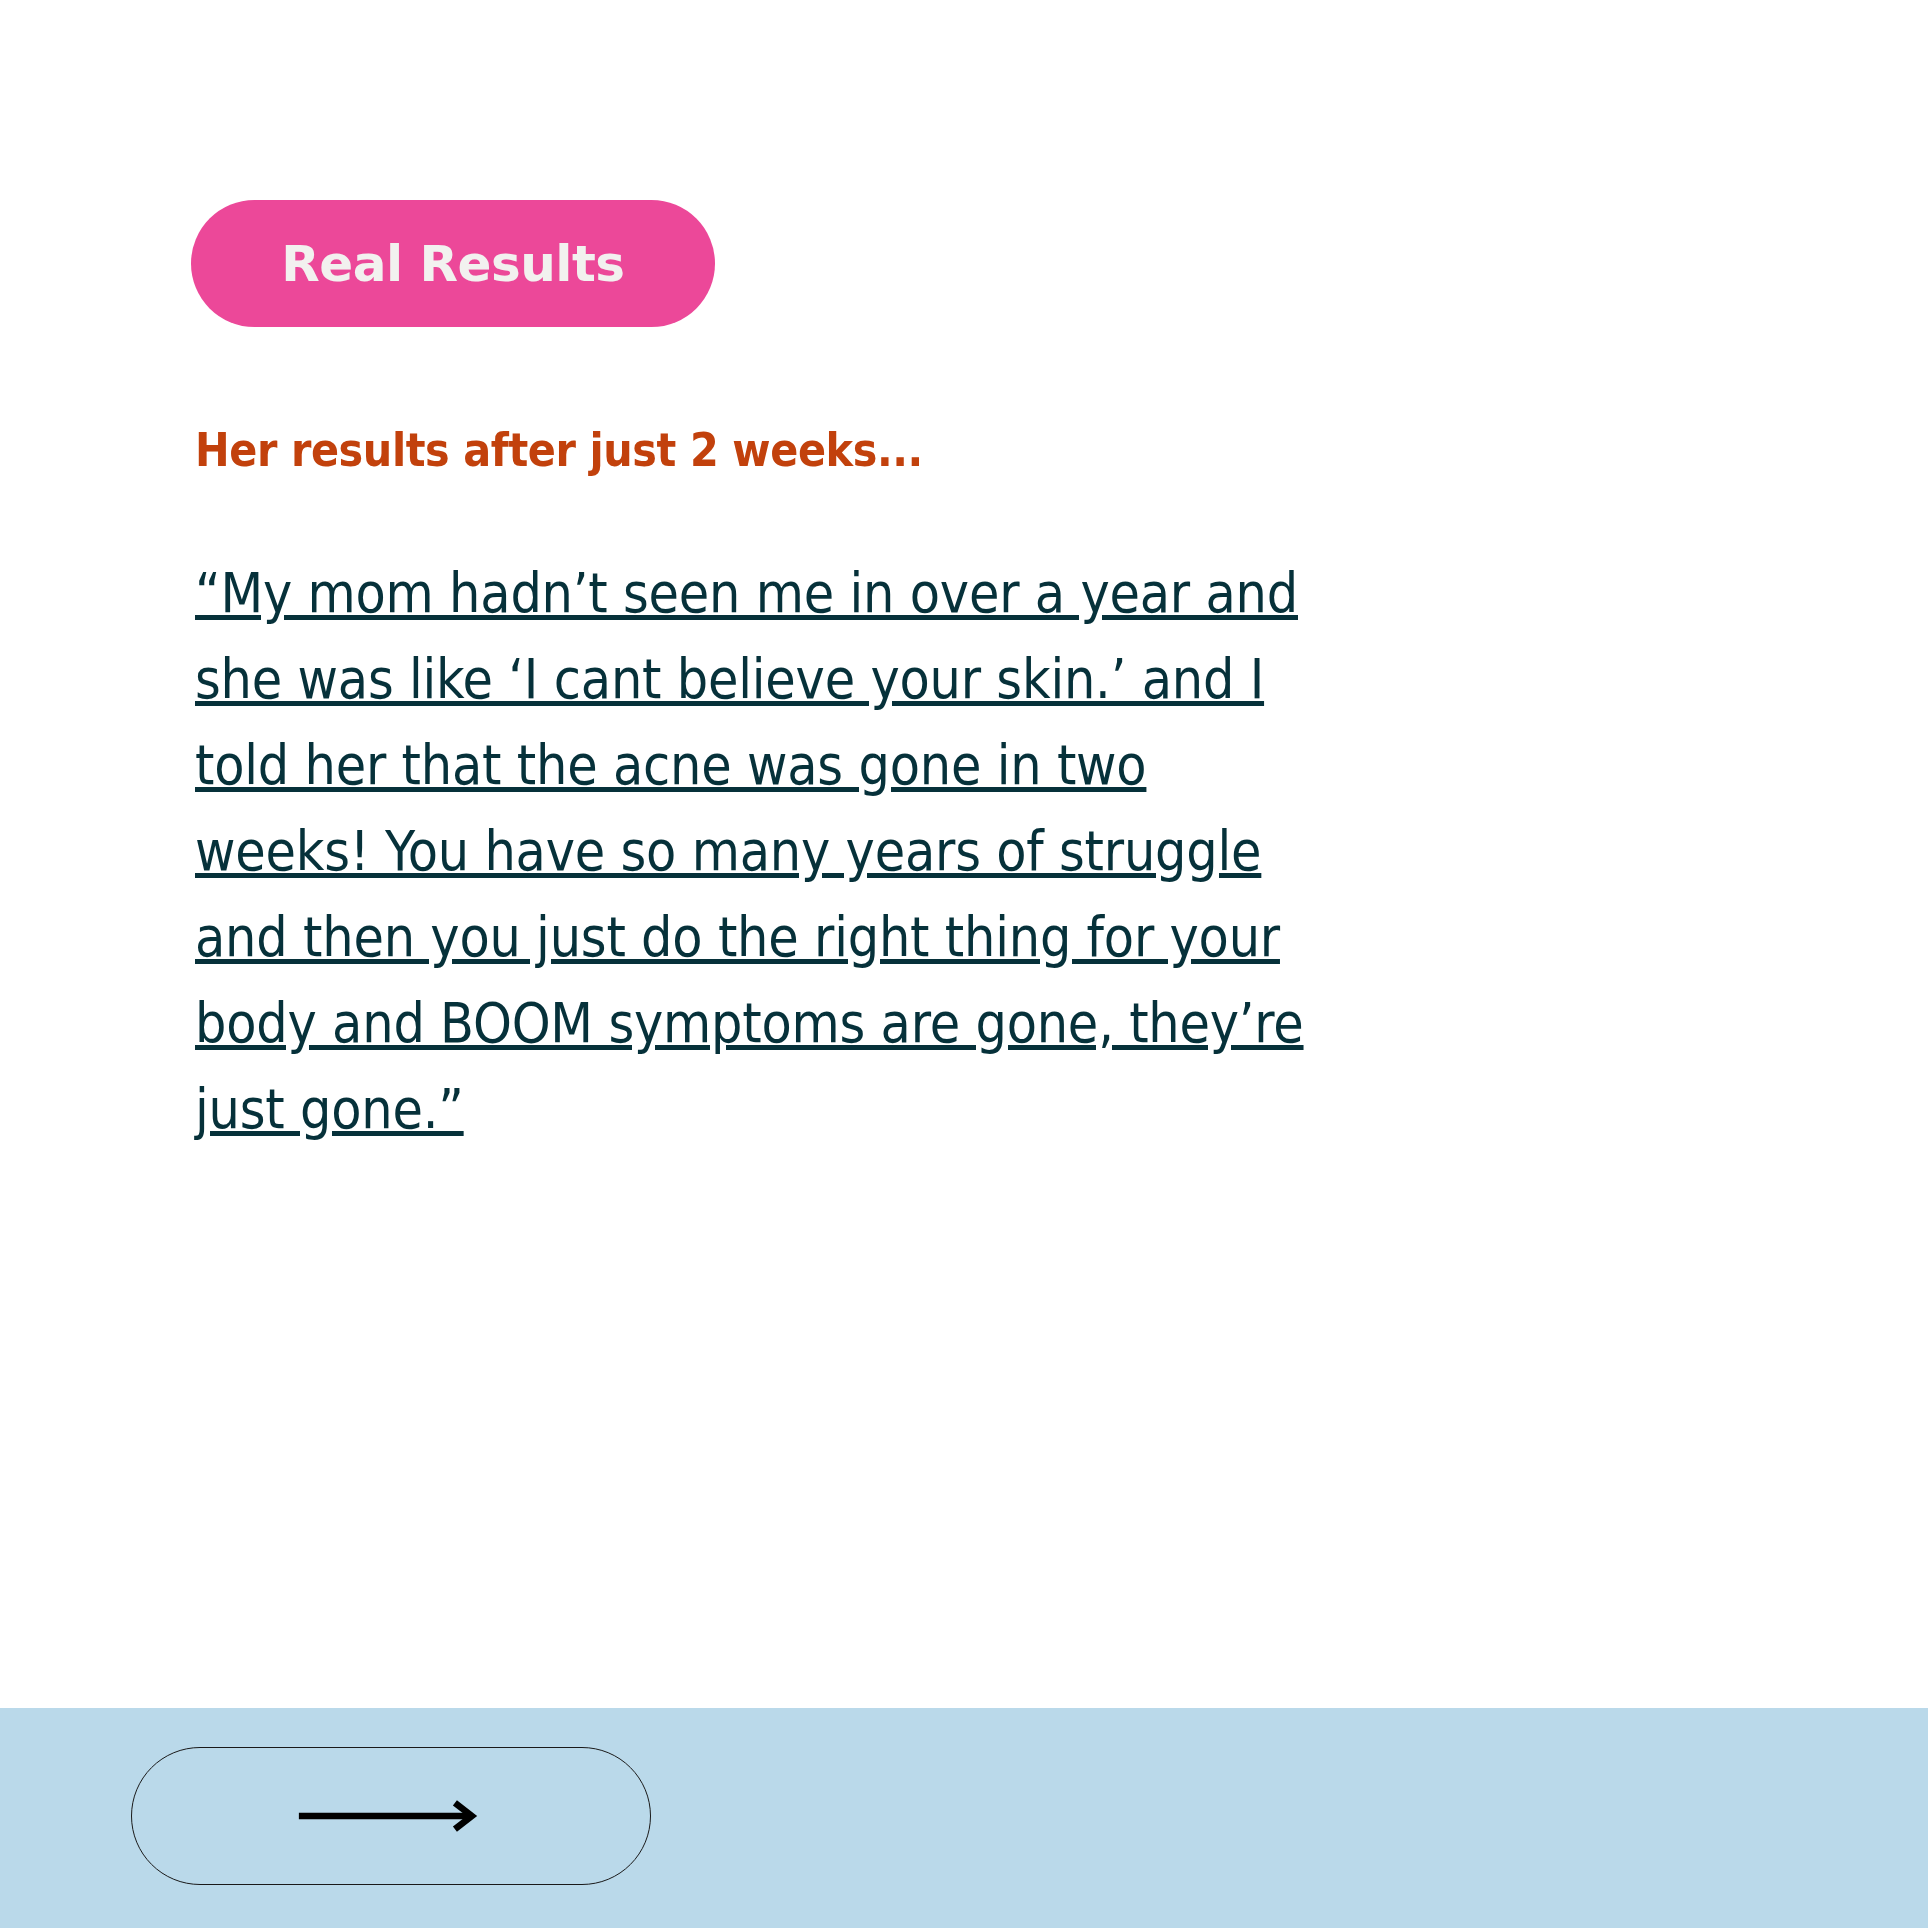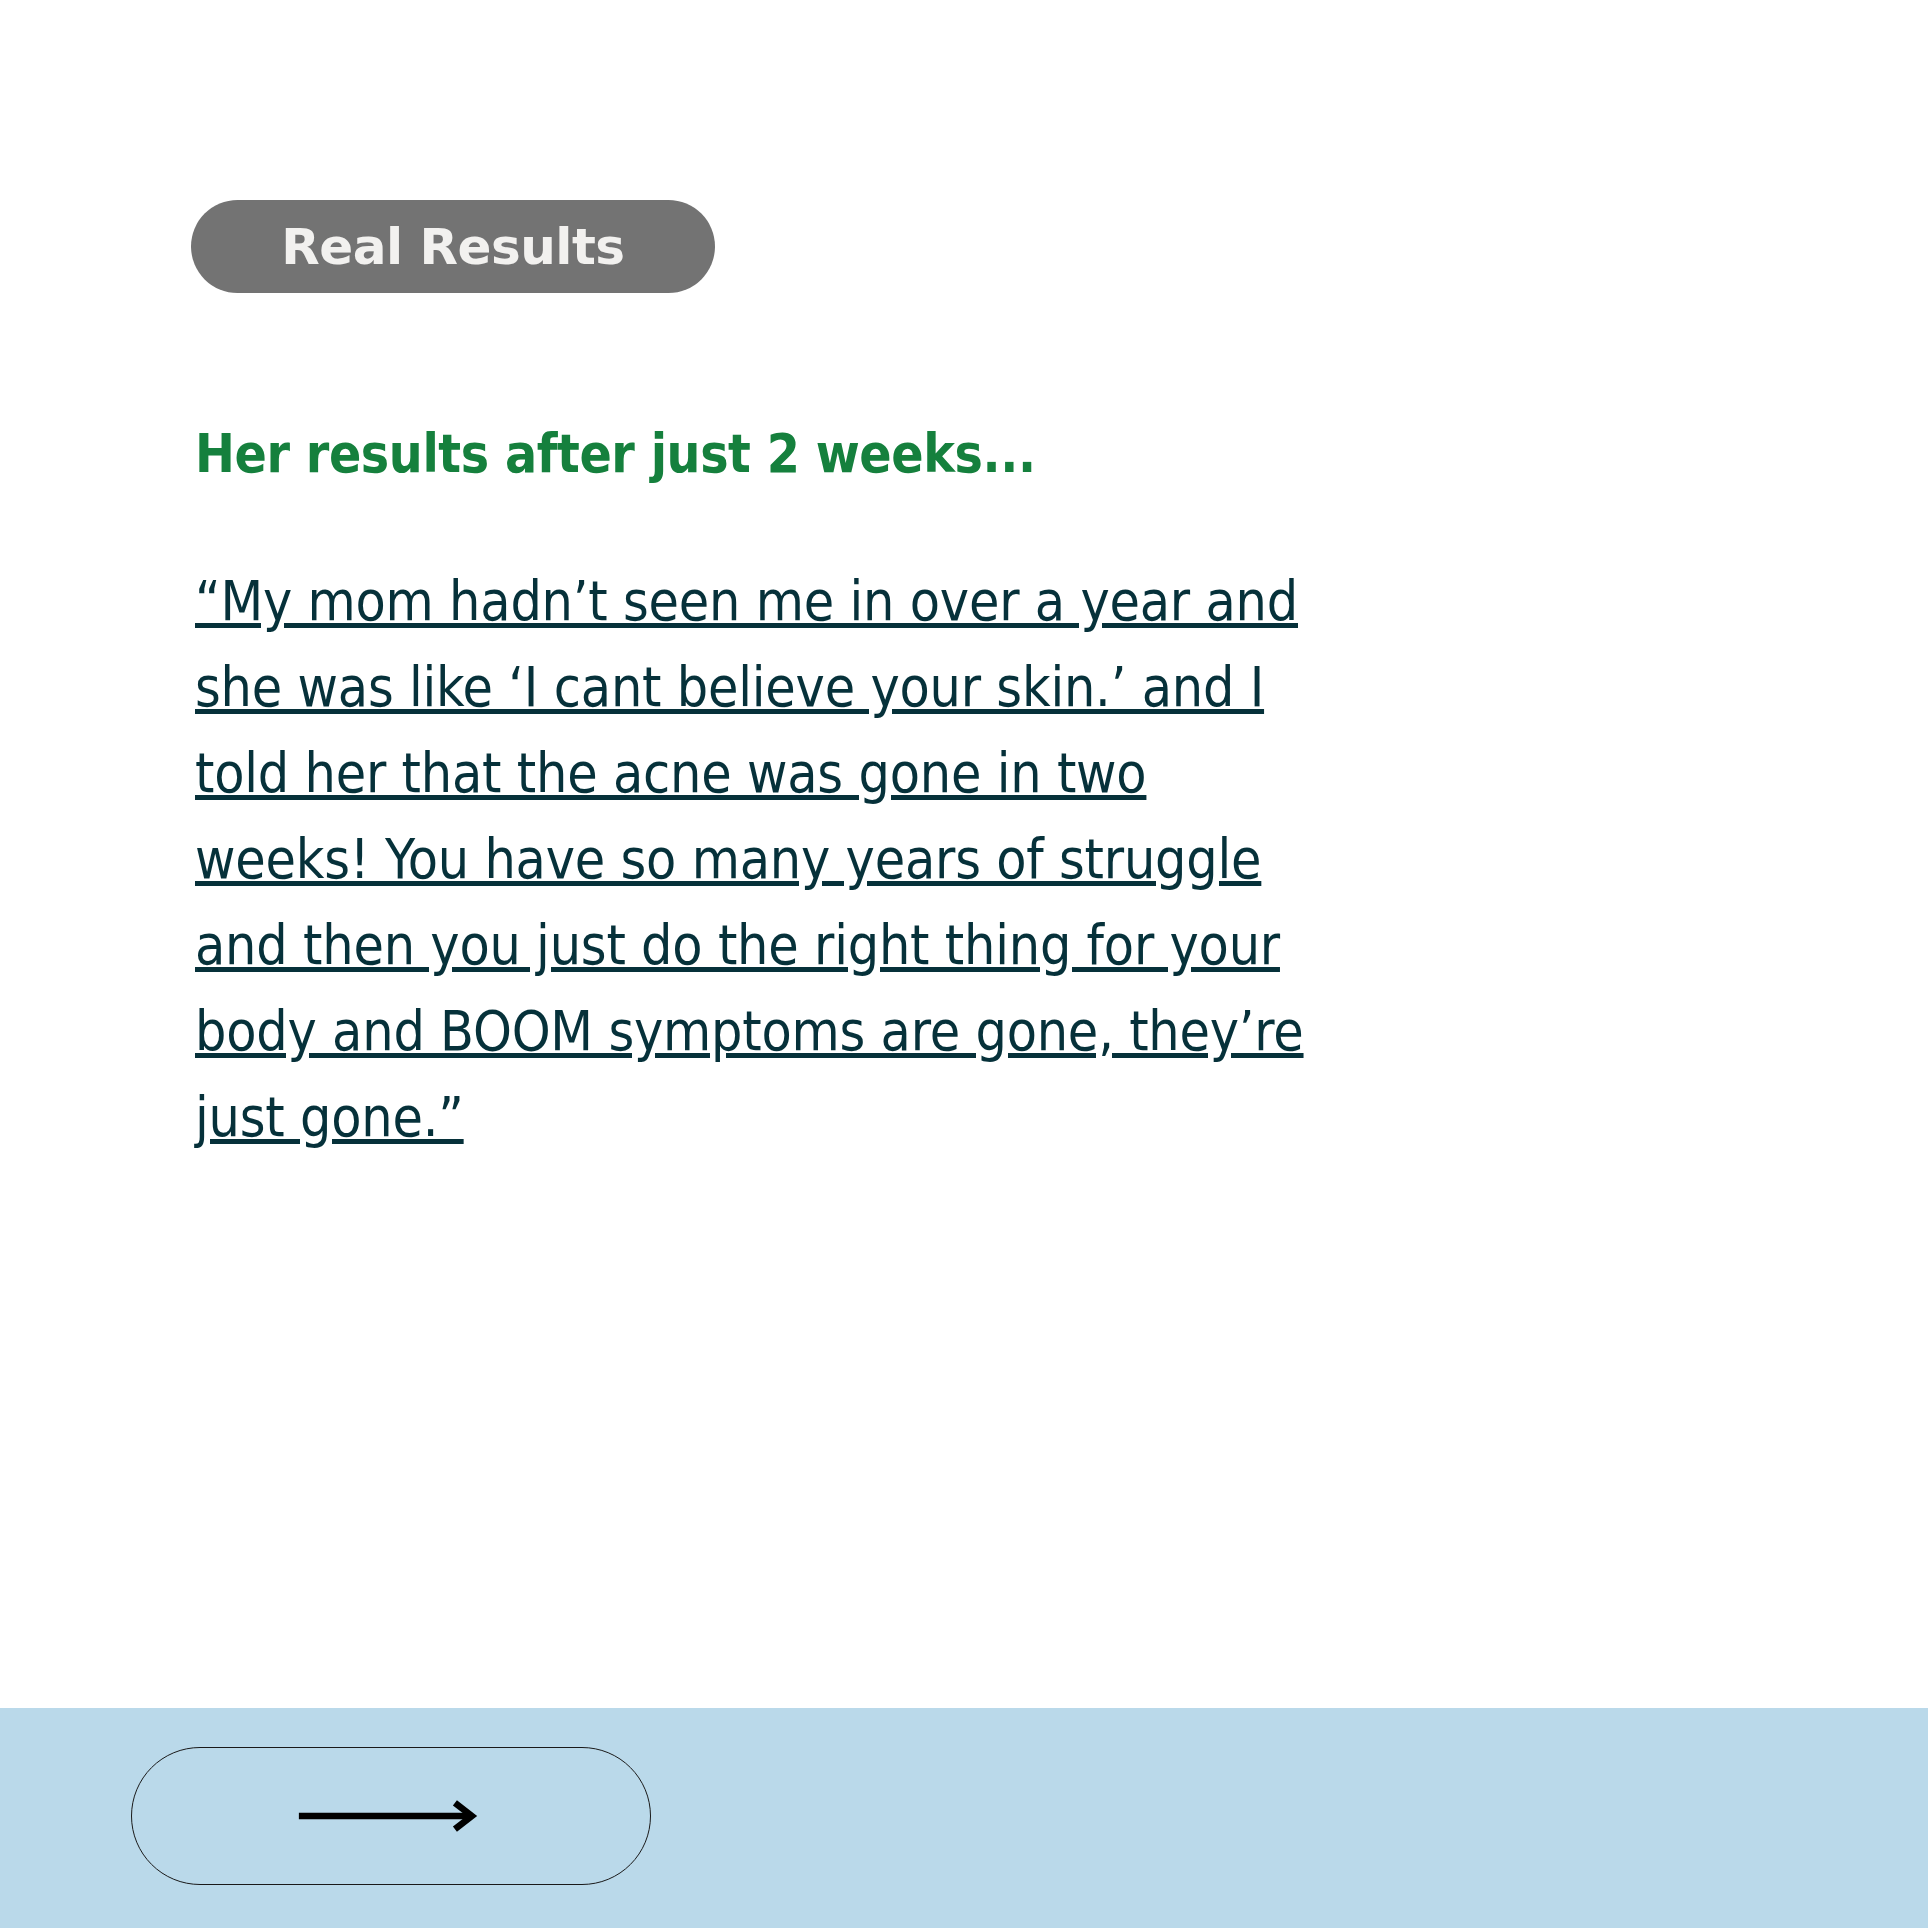--- a/index.html
+++ b/index.html
@@ -20,22 +20,22 @@
     inset: 0;
     background: #ffffff;
   }
 
   
   .badge {
     position: absolute;
     left: 191px;
     top: 200px;
     width: 524px;
-    height: 93px;
-    background: #737373;
+    height: 127px;
+    background: #ec4899;
     border-radius: 941px;
     display: flex;
     align-items: center;
     justify-content: center;
     box-sizing: border-box;
   }
   .badge-label {
     color: #F2F1EF;
     font-family: "DejaVu Sans", sans-serif;
     font-size: 50px;
@@ -47,23 +47,23 @@
 
   
   .content {
     position: absolute;
     left: 195px;
     top: 424px;
     width: 1507px;
   }
 
   .headline {
-    color: #15803d;
+    color: #c2410c;
     font-family: "DejaVu Sans Condensed", "Liberation Sans Narrow", "Liberation Sans", sans-serif;
-    font-size: 53px;
+    font-size: 46px;
     font-weight: 700;
     letter-spacing: -0.4px;
     line-height: 1.15;
     margin: 0;
     white-space: nowrap;
   }
 
   .quote-block {
     margin-top: 73px;
     color: #06313A;

